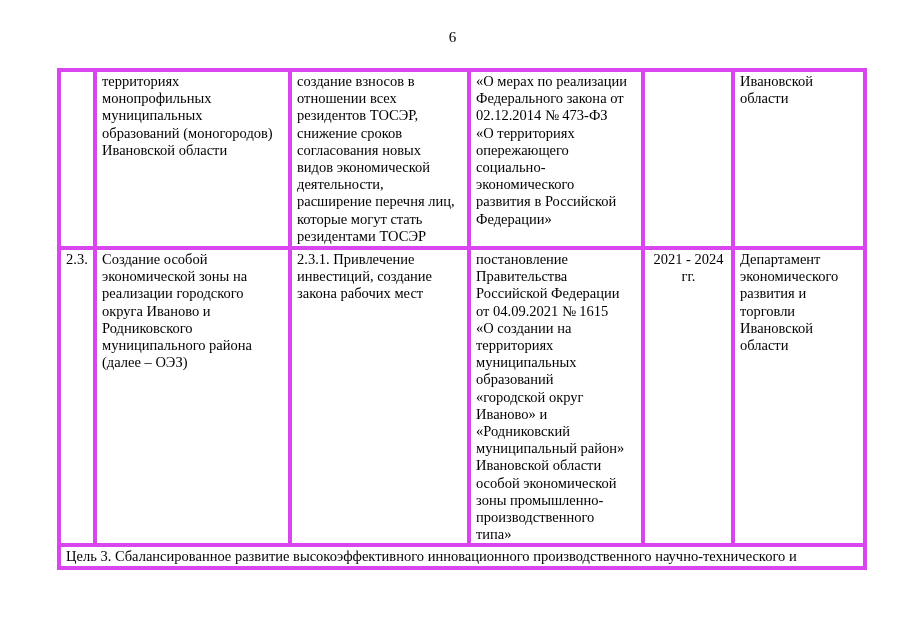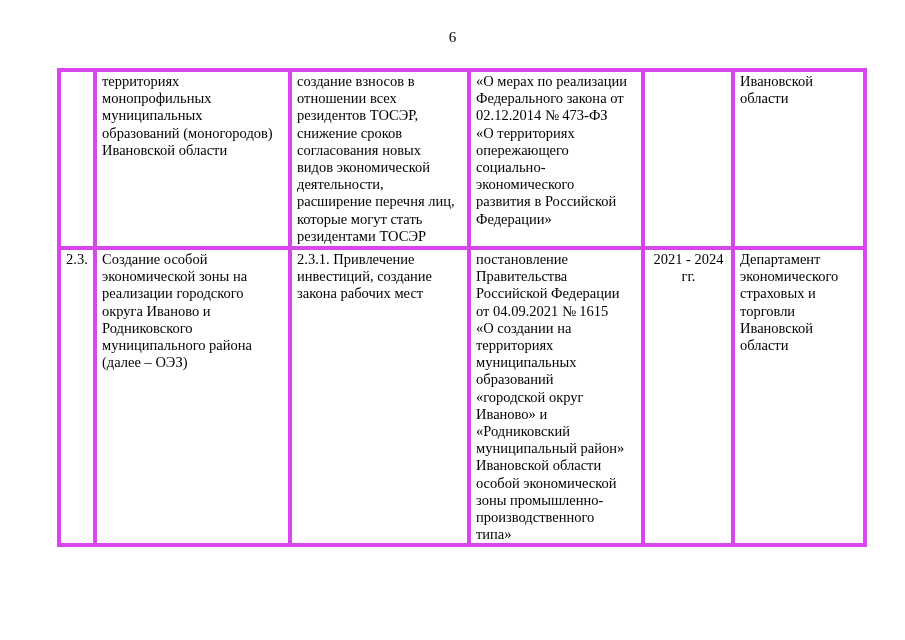--- a/index.html
+++ b/index.html
@@ -131,21 +131,24 @@
 муниципальный район»
 Ивановской области
 особой экономической
 зоны промышленно-
 производственного
 типа»</td>
         <td class="cell-center">2021 - 2024
 гг.</td>
         <td>Департамент
 экономического
-страховых и
+развития и
 торговли
 Ивановской
 области</td>
+      </tr>
+      <tr class="row-goal">
+        <td class="goal-cell" colspan="6">Цель 3. Сбалансированное развитие высокоэффективного инновационного производственного научно-технического и</td>
       </tr>
     </tbody>
   </table>
 
 </div>
 
 </body></html>

